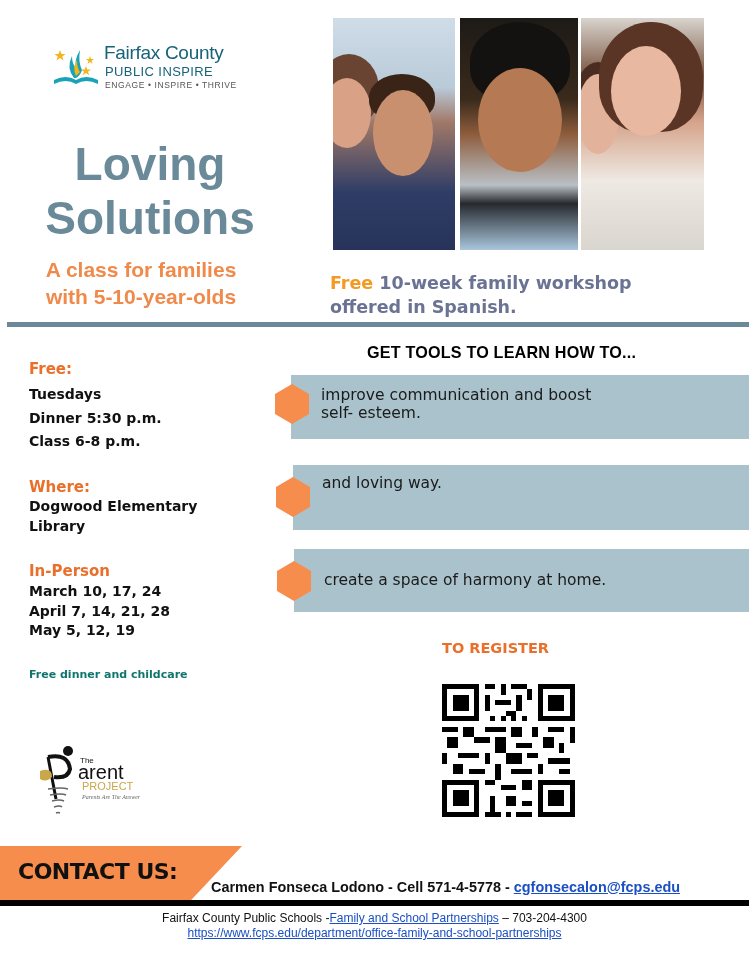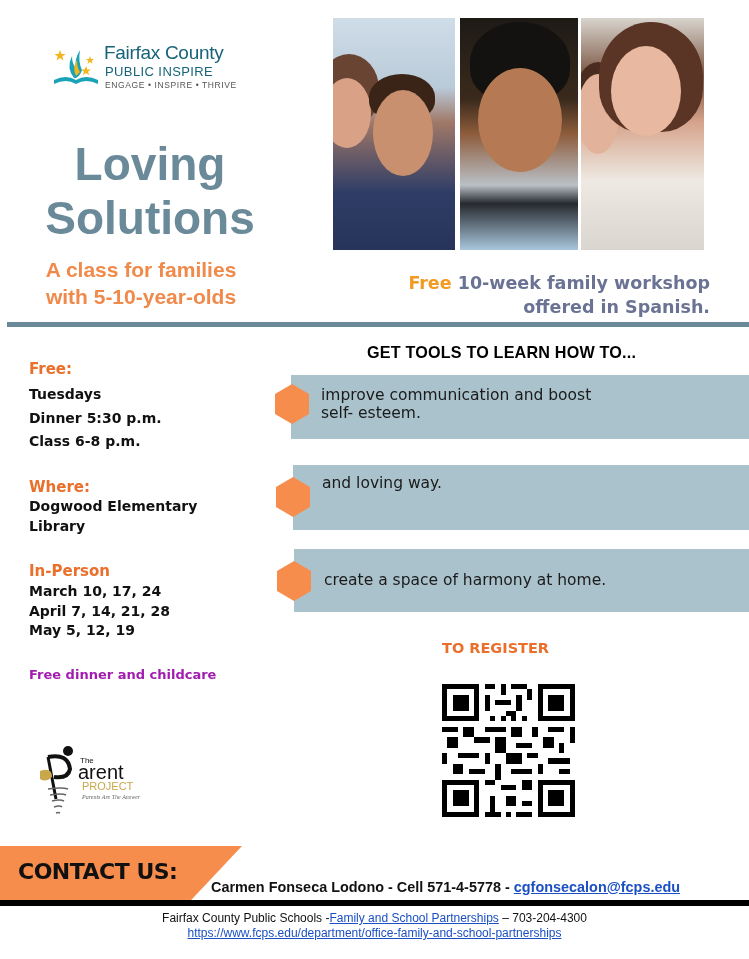--- a/index.html
+++ b/index.html
@@ -24,41 +24,41 @@
 
   
   .photo { top: 18px; height: 232px; overflow: hidden; }
   .photo-1 { left: 333px; width: 122px; background: linear-gradient(180deg, #cfdde8 0%, #b9cad8 30%, #a07868 45%, #2f3d66 75%, #27335a 100%); }
   .photo-2 { left: 460px; width: 118px; background: linear-gradient(180deg, #1d1a16 0%, #3a2a1c 35%, #8e5c3c 50%, #b9c0c6 72%, #26292e 80%, #a9c6dc 100%); }
   .photo-3 { left: 581px; width: 123px; background: linear-gradient(180deg, #d8d4ce 0%, #7a5440 25%, #d6a48c 45%, #eee9e2 70%, #d9d6cf 100%); }
   .photo .face { position: absolute; border-radius: 50%; background: #c8906e; }
   .photo .hair { position: absolute; border-radius: 50% 50% 40% 40%; background: #3a2418; }
 
   
-  .free { left: 330px; width: 380px; text-align: right; font-family: "DejaVu Sans", sans-serif; font-weight: bold; font-size: 17.5px; line-height: 24px; color: #6b7394; }
+  .free { left: 330px; width: 380px; text-align: left; font-family: "DejaVu Sans", sans-serif; font-weight: bold; font-size: 17.5px; line-height: 24px; color: #6b7394; }
   .free-1 { top: 271px; }
   .free-2 { top: 295px; }
   .free .accent { color: #f39a22; }
 
   
   .divider { left: 7px; top: 322px; width: 742px; height: 5px; background: #6b8a99; }
   .lbl { color: #e96f2a; font-weight: bold; font-size: 15px; line-height: 20px; }
   .txt { color: #111; font-weight: bold; font-size: 14px; line-height: 20px; }
   .lbl-when { position: absolute; top: 359px; left: 29px; }
   .when-1 { position: absolute; top: 384px; left: 29px; }
   .when-2 { position: absolute; top: 408px; left: 29px; }
   .when-3 { position: absolute; top: 431px; left: 29px; }
   .lbl-where { position: absolute; top: 477px; left: 29px; }
   .where-1 { position: absolute; top: 496px; left: 29px; }
   .where-2 { position: absolute; top: 516px; left: 29px; }
   .lbl-inperson { position: absolute; top: 561px; left: 29px; }
   .ip-1 { position: absolute; top: 581px; left: 29px; }
   .ip-2 { position: absolute; top: 601px; left: 29px; }
   .ip-3 { position: absolute; top: 620px; left: 29px; }
-  .free-dinner { position: absolute; top: 666px; left: 29px; color: #a21caf; font-weight: bold; font-size: 13px; line-height: 18px; }
+  .free-dinner { position: absolute; top: 666px; left: 29px; color: #0f766e; font-weight: bold; font-size: 11px; line-height: 18px; }
 
   
   .tools-heading { left: 367px; top: 343px; font-family: "Liberation Sans", sans-serif; font-weight: bold; font-size: 17px; color: #000; letter-spacing: 0.2px; white-space: nowrap; transform: scaleX(0.95); transform-origin: left; }
 
   
   .bullet-box { background: #a9c2cb; }
   .box-1 { left: 291px; top: 375px; width: 458px; height: 64px; }
   .box-2 { left: 293px; top: 465px; width: 456px; height: 65px; }
   .box-3 { left: 294px; top: 549px; width: 455px; height: 63px; }
   .hex { width: 34px; height: 40px; background: #f68d4c; clip-path: polygon(50% 0, 100% 25%, 100% 75%, 50% 100%, 0 75%, 0 25%); }

